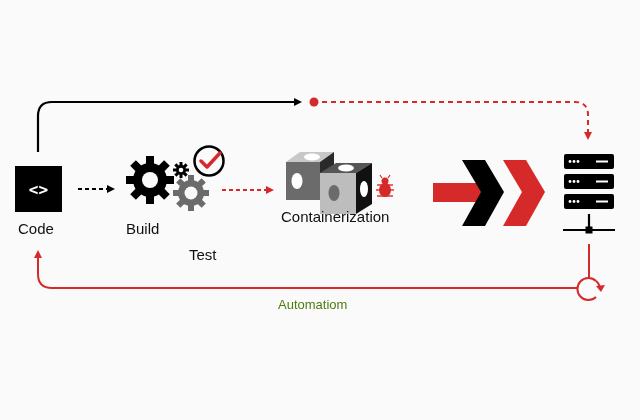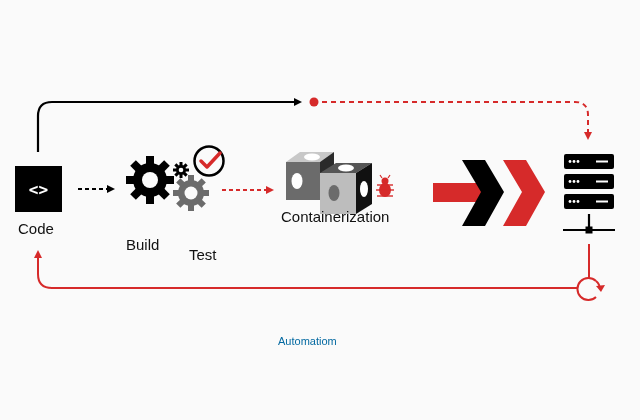--- a/index.html
+++ b/index.html
@@ -1,19 +1,19 @@
 <!DOCTYPE html>
 <html><head>
 <meta charset="utf-8">
 <style>
   html, body { margin:0; padding:0; }
   body { width:640px; height:420px; background:#fafafa; position:relative; overflow:hidden; font-family:"Liberation Sans", sans-serif; }
   svg.canvas { position:absolute; left:0; top:0; width:640px; height:420px; }
   .label { position:absolute; font-size:15px; color:#111; white-space:nowrap; }
-  .auto-label { position:absolute; font-size:11px; color:#0369a1; white-space:nowrap;margin-top:38px; }
+  .auto-label { position:absolute; font-size:13px; color:#4d7c0f; white-space:nowrap; }
   .code-box { position:absolute; left:15px; top:166px; width:47px; height:46px; background:#000; display:flex; align-items:center; justify-content:center; color:#fff; font-family:"DejaVu Sans Mono", monospace; font-size:16px; font-weight:bold; }
 </style>
 </head>
 <body>
 
 <svg class="canvas" viewBox="0 0 640 420">
   <defs>
     <marker id="ah-black" markerWidth="8" markerHeight="8" refX="6" refY="4" orient="auto" markerUnits="userSpaceOnUse">
       <path d="M0,0 L8,4 L0,8 Z" fill="#000"></path>
     </marker>
@@ -153,17 +153,17 @@
     <path d="M596,281 A11,11 0 0 1 600,289" fill="none" stroke="#d62a2a" stroke-width="2"></path>
     <path d="M596,286 L601,292 L605,285 Z" fill="#d62a2a"></path>
   </g>
 </svg>
 
 <div class="code-box">
   <span>&lt;&gt;</span>
 </div>
 
 <div class="label" style="left:18px; top:220px;">Code</div>
-<div class="label" style="left:126px; top:220px;margin-top:16px;">Build</div>
+<div class="label" style="left:126px; top:220px;">Build</div>
 <div class="label" style="left:189px; top:220px;margin-top:26px;">Test</div>
 <div class="label" style="left:261px; top:208px;margin-left:20px;">Containerization</div>
 
 <div class="auto-label" style="left:278px; top:297px;">Automatiom</div>
 
 </body></html>

